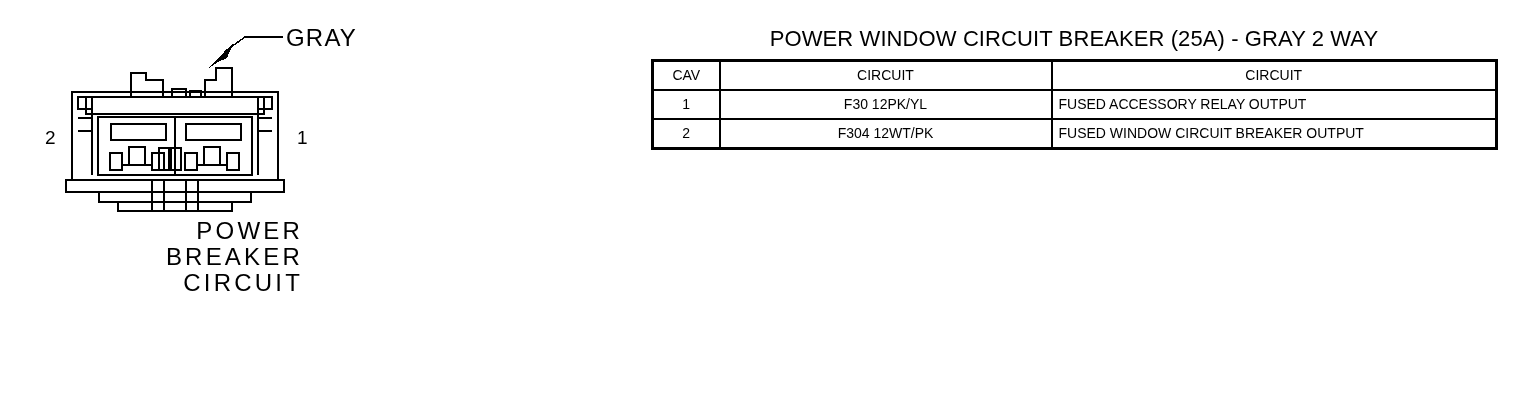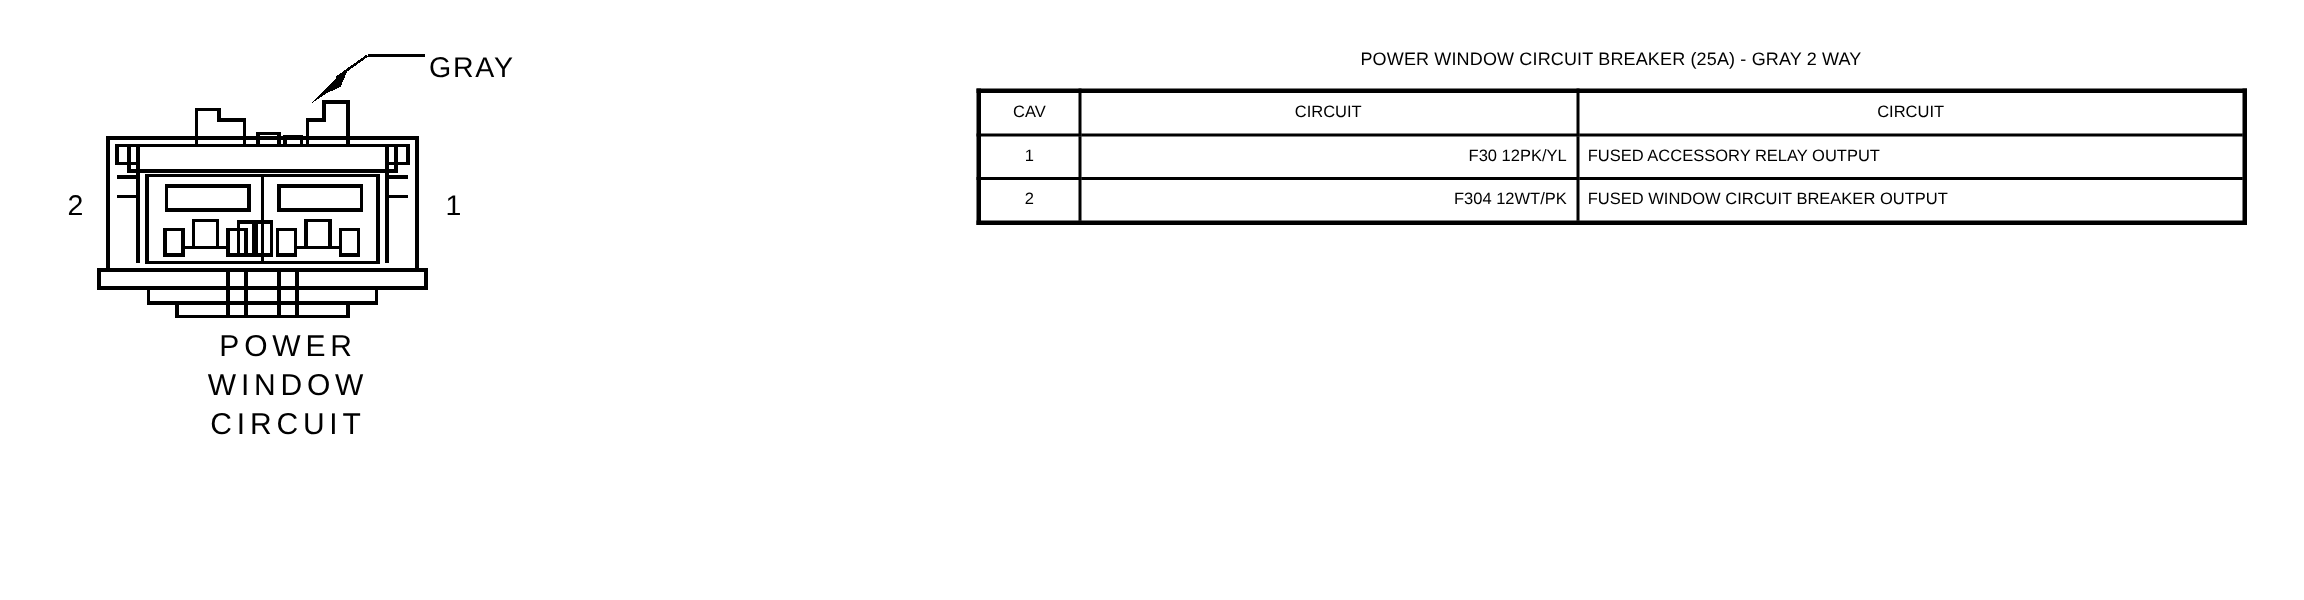--- a/index.html
+++ b/index.html
@@ -41,82 +41,81 @@
     white-space: nowrap;
   }
   #cav-label-2 { left: 45px;  top: 128px; }
   #cav-label-1 { left: 297px; top: 128px; }
 
   #gray-callout-label {
     position: absolute;
     left: 286px;
     top: 26px;
     font-family: "Liberation Sans", sans-serif;
-    font-size: 19px;
+    font-size: 24px;
     letter-spacing: 1.2px;
     line-height: 1;
     white-space: nowrap;
-    margin-top: 10px;
   }
 
   
   #connector-caption {
     position: absolute;
     left: 78px;
     top: 218px;
     width: 225px;
-    text-align: center;
-    font-family: "Liberation Sans", sans-serif;
-    font-size: 20px;
+    text-align: right;
+    font-family: "Liberation Sans", sans-serif;
+    font-size: 24px;
     letter-spacing: 3.2px;
     line-height: 26px;
     white-space: nowrap;
   }
   #connector-caption div { text-indent: 3px; }
 
   
   #table-block {
     position: absolute;
     left: 651px;
     top: 28px;
     width: 846px;
   }
   #table-title {
     text-align: center;
     font-family: "Liberation Sans", sans-serif;
-    font-size: 12px;
+    font-size: 22px;
     line-height: 22px;
     letter-spacing: 0.1px;
     white-space: nowrap;
     margin-bottom: 9px;
   }
 
   table#pinout-table {
     border-collapse: collapse;
     table-layout: fixed;
     width: 846px;
     border: 3px solid #000;
   }
   table#pinout-table td,
   table#pinout-table th {
     border: 2px solid #000;
     height: 27px;
     font-family: "Liberation Sans", sans-serif;
-    font-size: 11px;
+    font-size: 14px;
     font-weight: 400;
     padding: 0 6px;
     line-height: 27px;
   }
   col.col-cav      { width: 67px;  }
   col.col-circuit  { width: 332px; }
   col.col-function { width: 445px; }
 
   th.hdr { text-align: center; }
   td.cell-cav { text-align: center; }
-  td.cell-circuit { text-align: right; padding-left: 9px; }
+  td.cell-circuit { text-align: center; padding-left: 9px; }
   td.cell-function { }
 </style>
 </head>
 <body>
 
 <div id="connector-figure">
 
   <svg id="connector-svg" width="360" height="215" viewBox="0 0 360 215" shape-rendering="crispEdges">
 
     <g>
@@ -195,21 +194,21 @@
   </svg>
 
   <span id="gray-callout-label" class="callout-text">GRAY</span>
 
   <span id="cav-label-2" class="cav-number">2</span>
 
   <span id="cav-label-1" class="cav-number">1</span>
 
   <div id="connector-caption">
     <div>POWER</div>
-    <div>WINDOW</div>
+    <div>BREAKER</div>
     <div>CIRCUIT</div>
   </div>
 </div>
 
 <div id="table-block">
 
   <div id="table-title">POWER WINDOW CIRCUIT BREAKER (25A) - GRAY 2 WAY</div>
 
   <table id="pinout-table">
     <colgroup>

